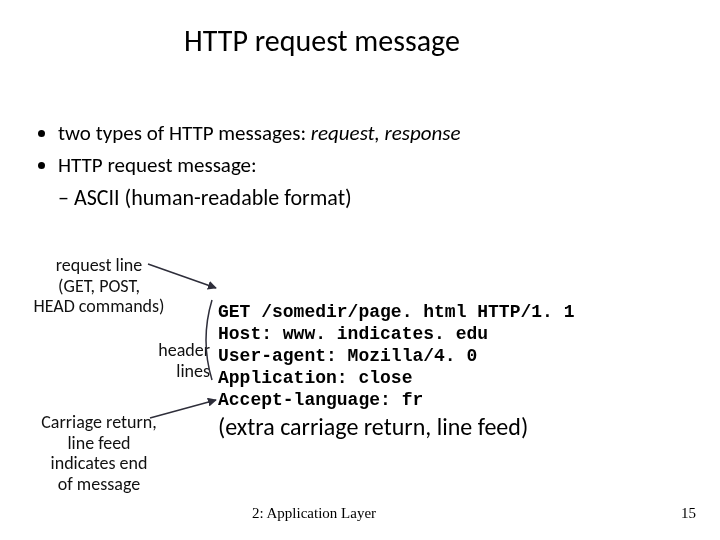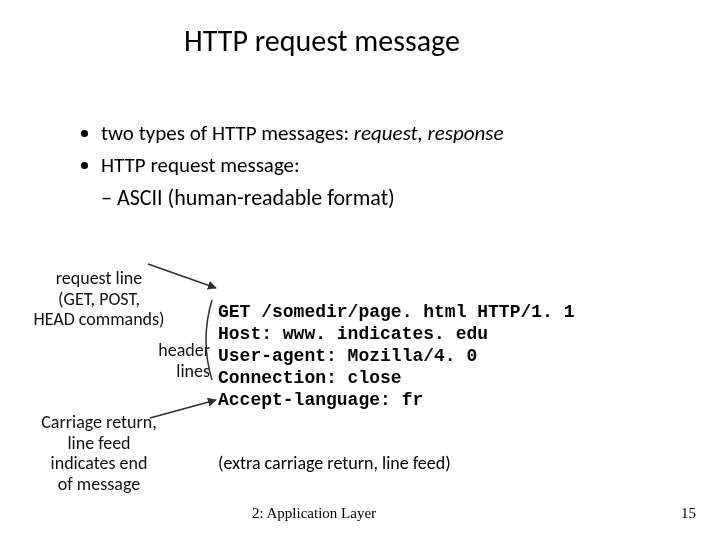--- a/index.html
+++ b/index.html
@@ -27,59 +27,58 @@
     top: 120px;
     left: 32px;
     font-size: 21px;
   }
   .bullets ul {
     margin: 0;
     padding-left: 26px;
   }
   .bullets li {
     margin-bottom: 6px;
-    margin-left: 43px;
   }
   .sub {
     list-style: none;
     margin: 6px 0 0 14px;
     padding: 0;
     font-size: 22px;
   }
   .sub li::before {
     content: "– ";
   }
   .em { font-style: italic; }
 
   .label {
     position: absolute;
     font-size: 18px;
     color: #111;
     text-align: center;
     line-height: 1.15;
   }
-  .label.rl { top: 268px; left: 14px; width: 170px; }
+  .label.rl { top: 255px; left: 14px; width: 170px; }
   .label.hl { top: 340px; left: 110px; width: 100px; text-align: right; }
   .label.cr { top: 412px; left: 14px; width: 170px; }
 
   .http {
     position: absolute;
     top: 280px;
     left: 218px;
     font-family: "Courier New", Courier, monospace;
     font-weight: bold;
     font-size: 18px;
     line-height: 1.22;
     white-space: pre;
   }
   .extra {
     position: absolute;
-    top: 452px;
+    top: 412px;
     left: 218px;
-    font-size: 18px;
+    font-size: 24px;
   }
 
   svg.arrows {
     position: absolute;
     top: 0;
     left: 0;
     width: 720px;
     height: 540px;
     pointer-events: none;
   }
@@ -126,21 +125,21 @@
 lines</div>
 <div class="label cr" style="white-space:pre-line;">Carriage return,
 line feed
 indicates end
 of message</div>
 
 <div class="http">
 <span>GET /somedir/page. html HTTP/1. 1</span>
 <span>Host: www. indicates. edu</span>
 <span>User-agent: Mozilla/4. 0</span>
-<span>Connection: close</span>
+<span>Application: close</span>
 <span>Accept-language: fr</span>
 </div>
 
 <div class="extra">(extra carriage return, line feed)</div>
 
 <svg class="arrows" viewBox="0 0 720 540">
   <defs>
     <marker id="ah" viewBox="0 0 10 10" refX="9" refY="5" markerWidth="6" markerHeight="6" orient="auto-start-reverse">
       <path d="M 0 0 L 10 5 L 0 10 z" fill="#2e2e3a"></path>
     </marker>

